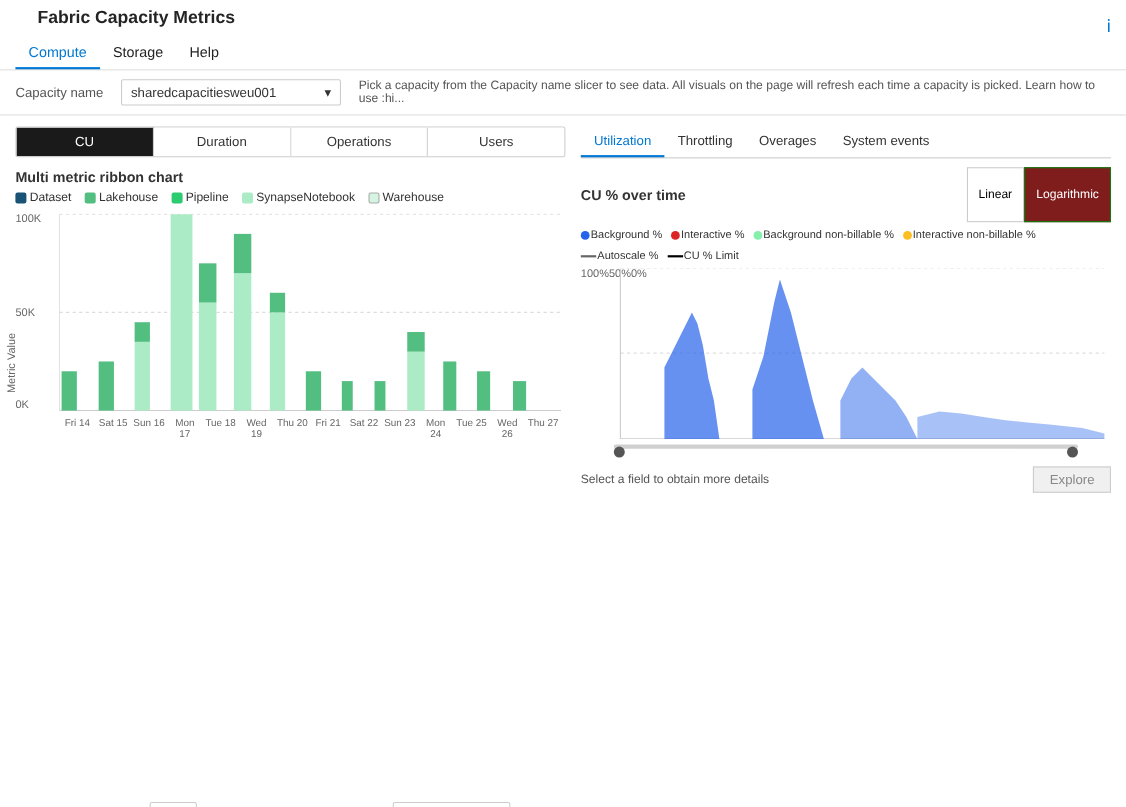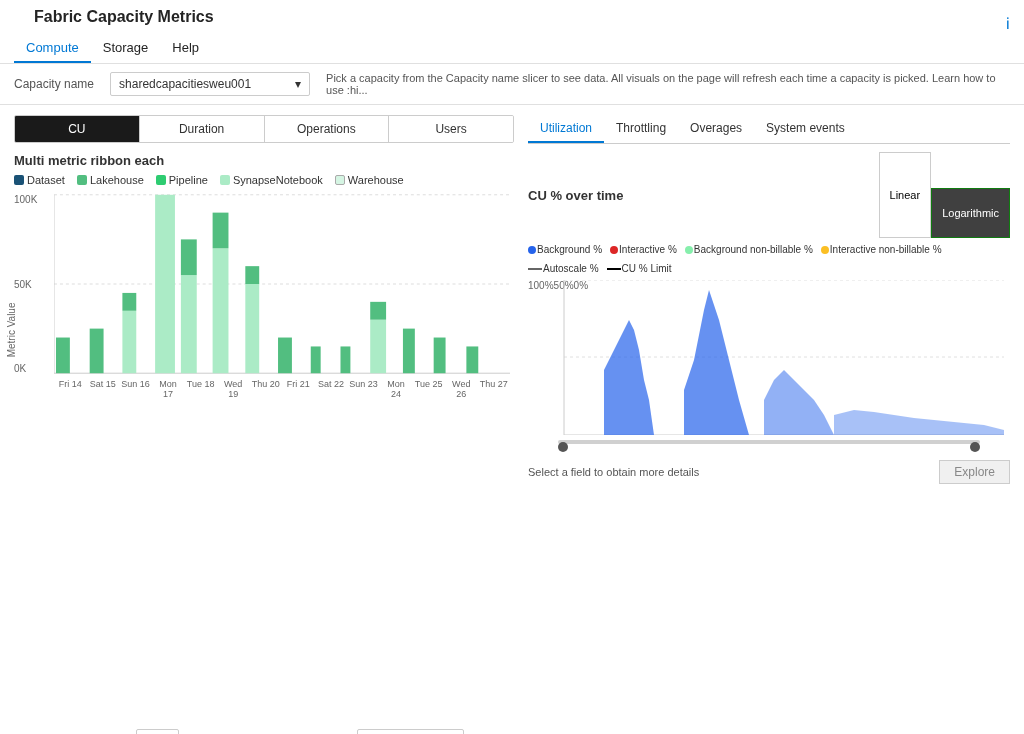--- a/index.html
+++ b/index.html
@@ -34,21 +34,21 @@
     
     .right-panel { flex: 1; }
     .right-tab-bar { display: flex; gap: 0; border-bottom: 1px solid #ccc; margin-bottom: 8px; }
     .right-tab { padding: 6px 12px; cursor: pointer; font-size: 12px; border-bottom: 2px solid transparent; }
     .right-tab.active { border-bottom: 2px solid #0078d4; color: #0078d4; }
     
     .cu-header { display: flex; align-items: center; justify-content: space-between; margin-bottom: 6px; }
     .cu-title { font-size: 13px; font-weight: 600; }
     .scale-buttons { display: flex; }
     .scale-btn { padding: 18px 10px; font-size: 11px; border: 1px solid #ccc; cursor: pointer; background: #fff; }
-    .scale-btn.active { background: #404040; color: #fff; border-color: #107c10; margin-top: 36px; }
+    .scale-btn.active { background: #7f1d1d; color: #fff; border-color: #107c10; }
     
     .cu-legend { display: flex; gap: 8px; flex-wrap: wrap; font-size: 10px; margin-bottom: 6px; }
     .cu-legend-item { display: flex; align-items: center; gap: 1px; }
     .cu-dot { width: 8px; height: 8px; border-radius: 50%; }
     .cu-line { width: 14px; height: 2px; }
     
     .explore-row { display: flex; justify-content: space-between; align-items: center; margin-top: 6px; }
     .select-field-text { font-size: 11px; color: #555; }
     .explore-btn { padding: 4px 14px; background: #f0f0f0; border: 1px solid #ccc; font-size: 12px; color: #888; cursor: pointer; }
 
@@ -87,21 +87,21 @@
 <div class="main-content">
 
   <div class="left-panel">
     <div class="tab-bar">
       <div class="tab active">CU</div>
       <div class="tab">Duration</div>
       <div class="tab">Operations</div>
       <div class="tab">Users</div>
     </div>
 
-    <div class="chart-title">Multi metric ribbon each</div>
+    <div class="chart-title">Multi metric ribbon chart</div>
 
     <div class="legend">
       <div class="legend-item">
         <div class="legend-dot" style="background:#1a5276;"></div>
         <span>Dataset</span>
       </div>
       <div class="legend-item">
         <div class="legend-dot" style="background:#52be80;"></div>
         <span>Lakehouse</span>
       </div>

